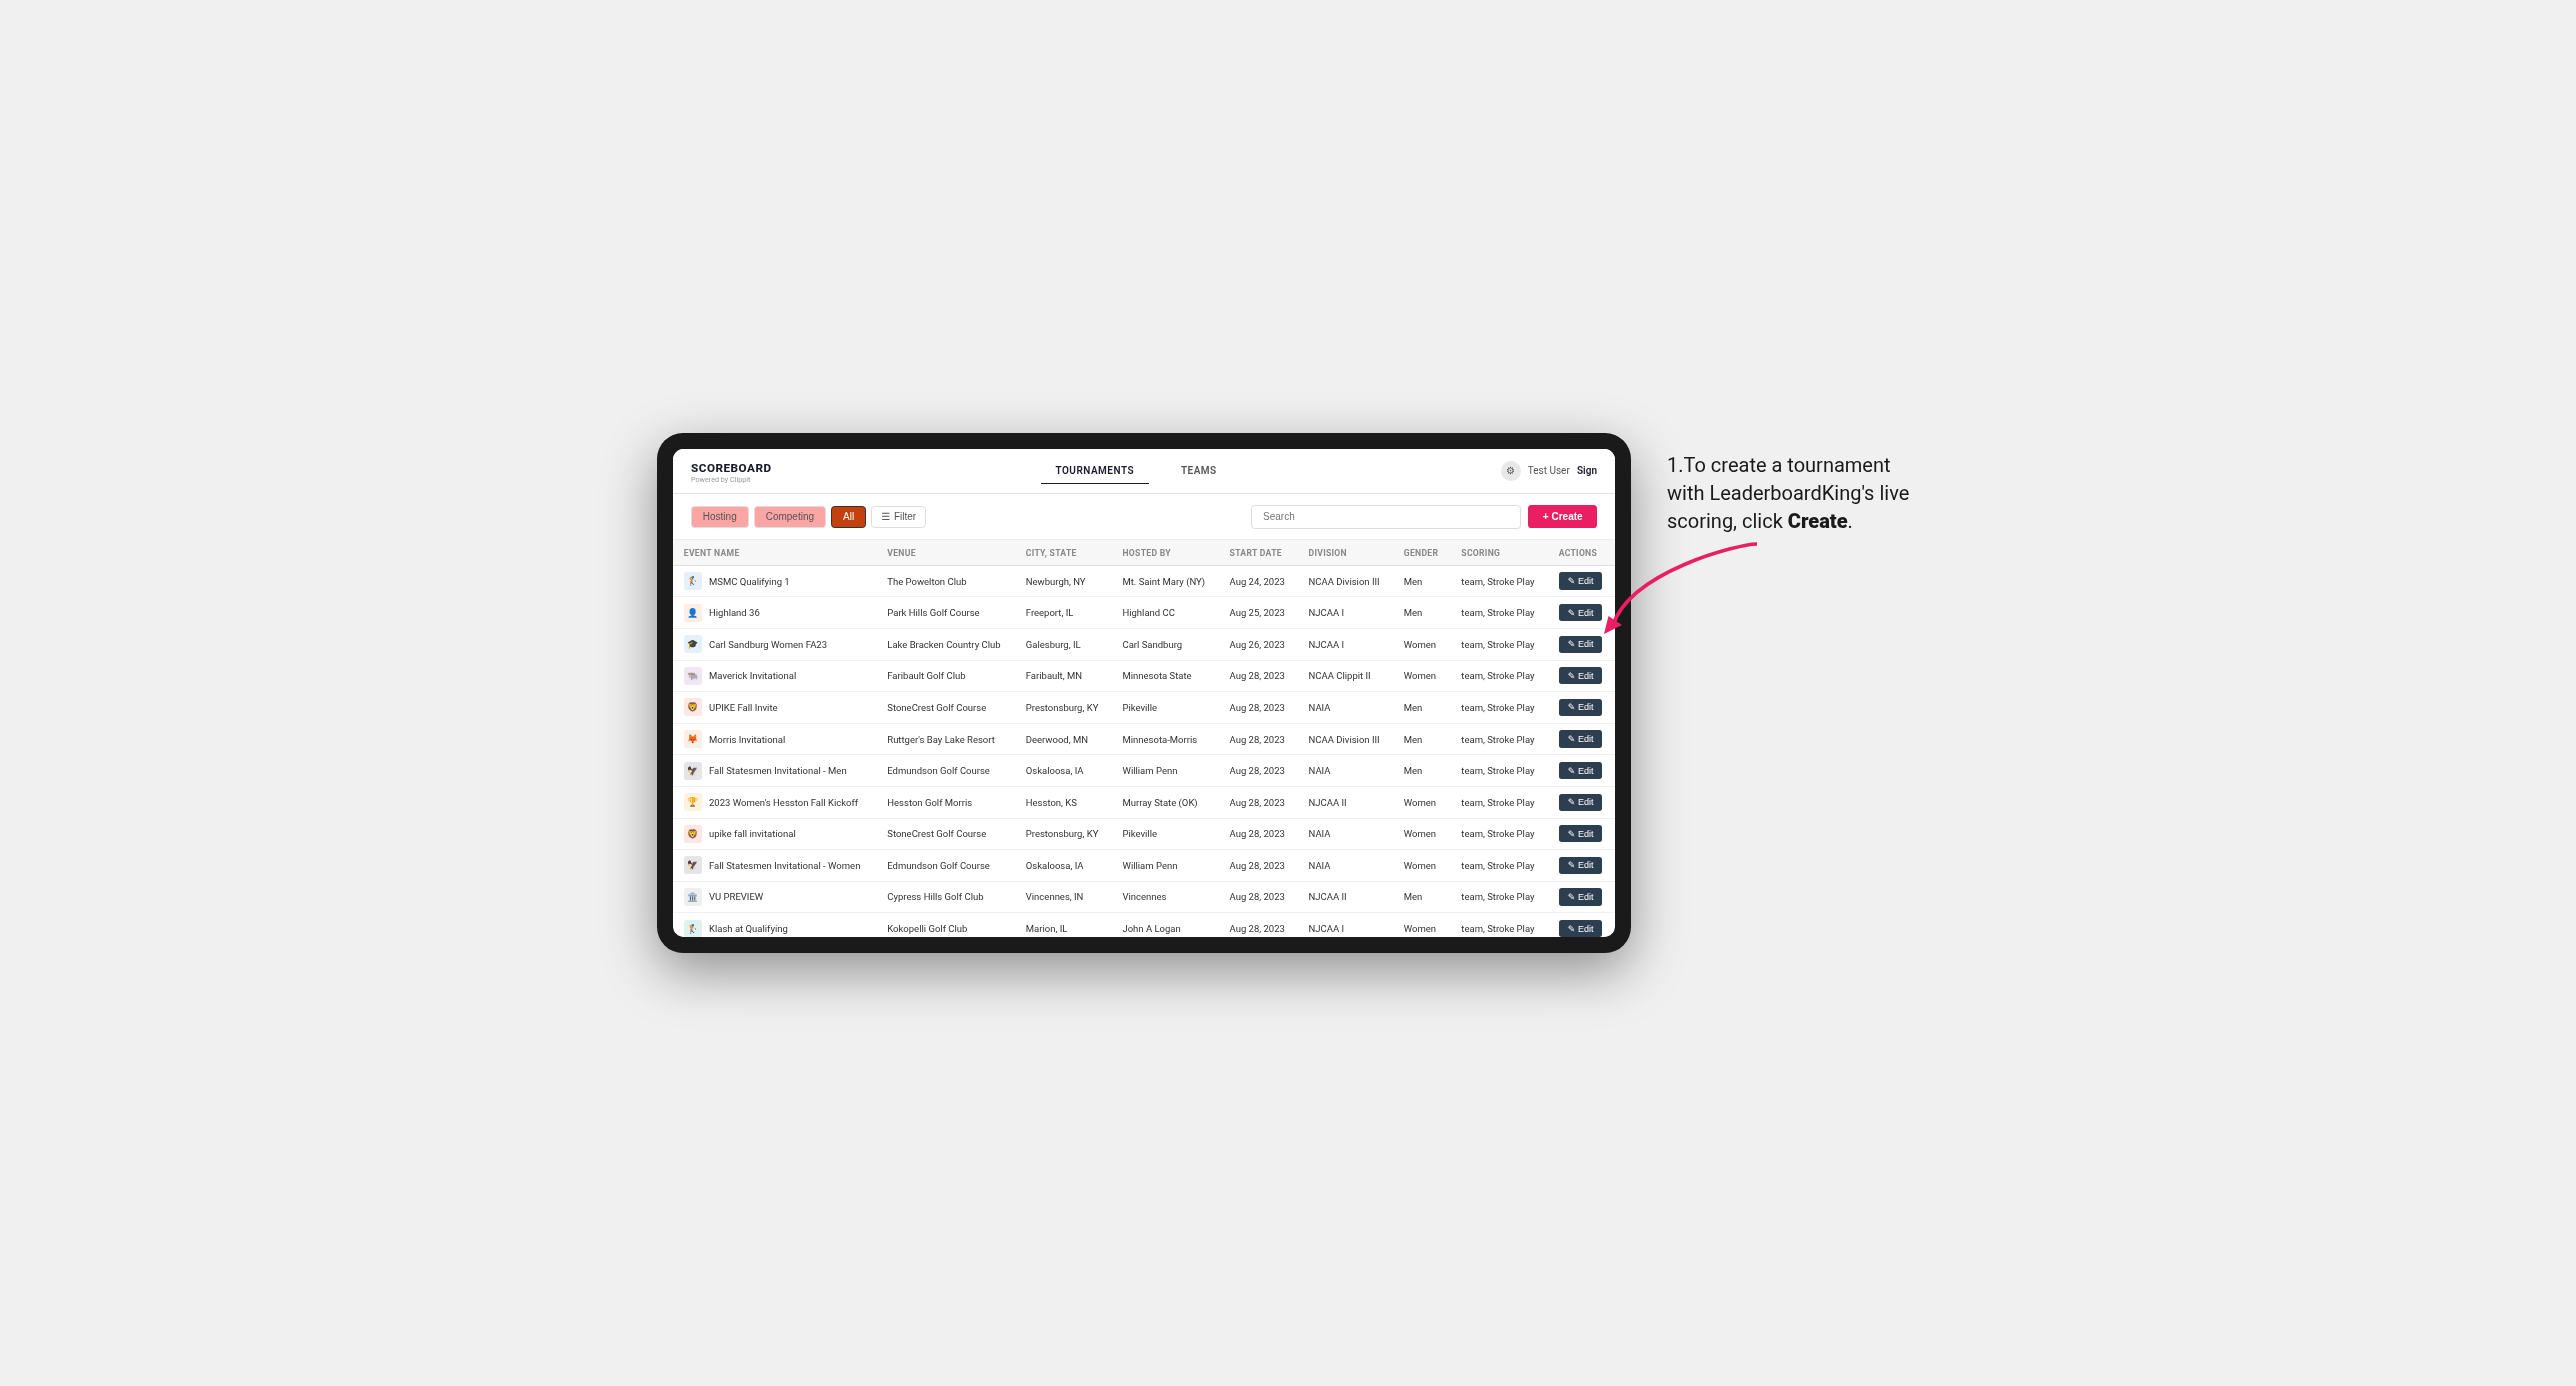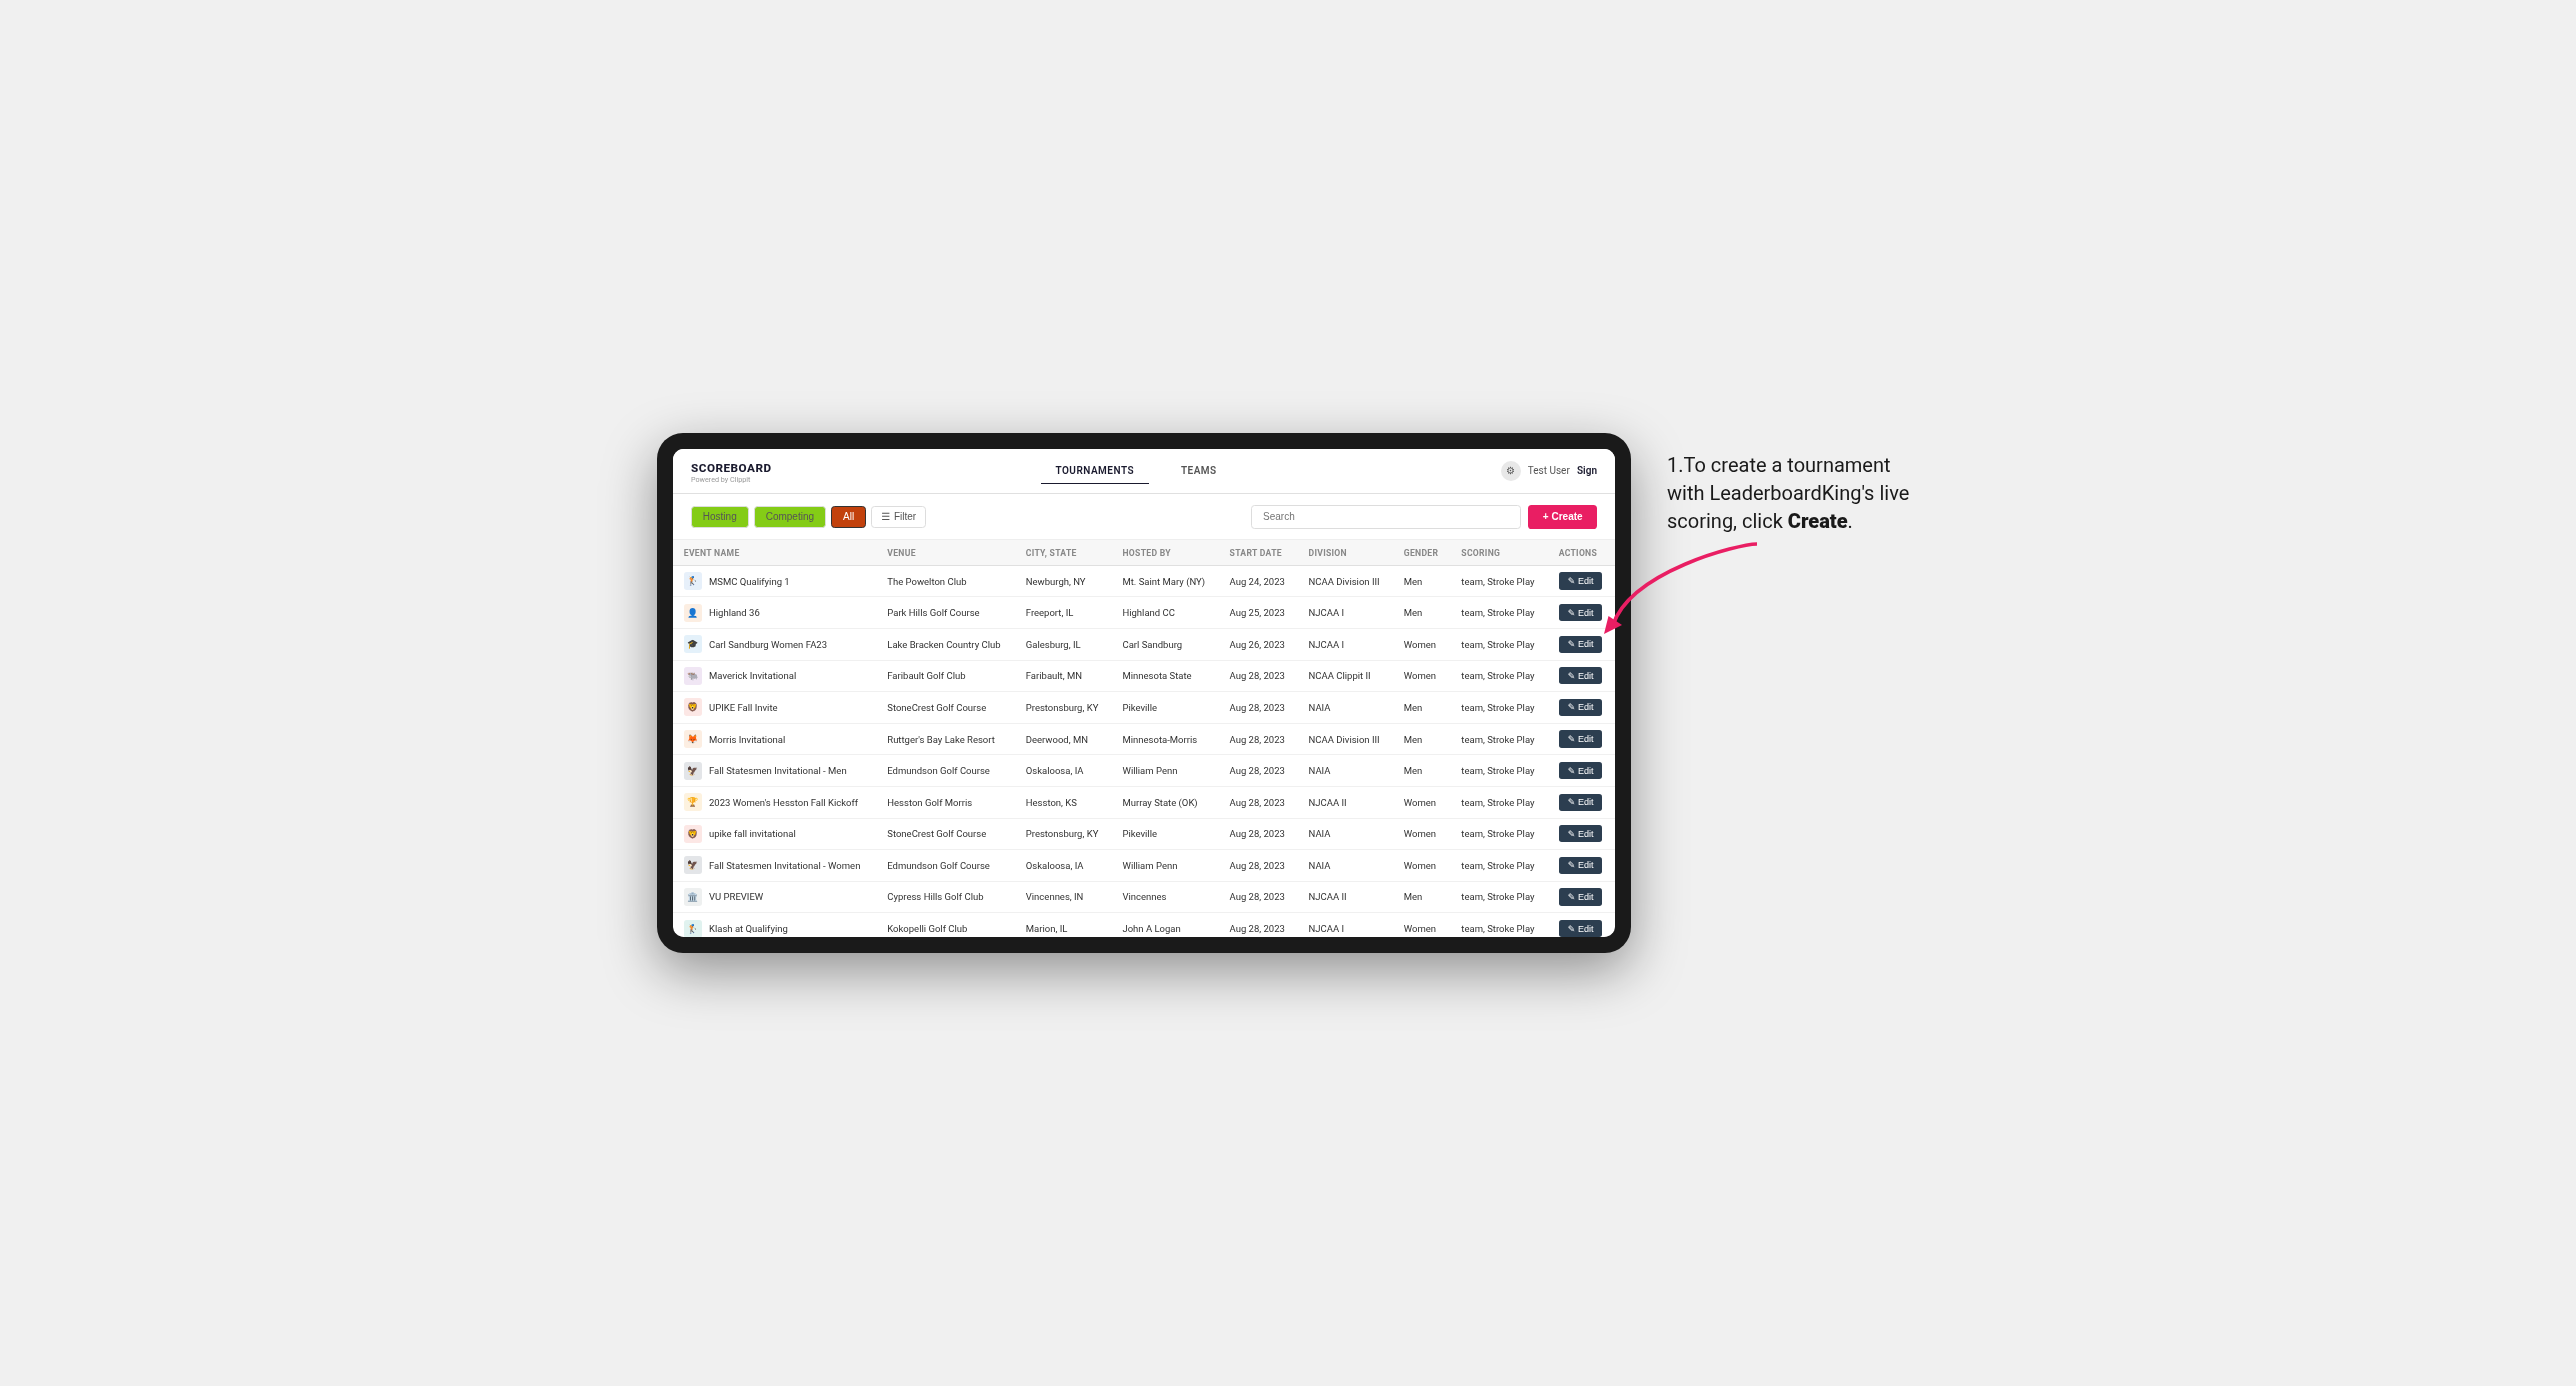--- a/index.html
+++ b/index.html
@@ -133,21 +133,21 @@
       display: flex;
       align-items: center;
       gap: 5.4px;
     }
 
     .filter-btn {
       padding: 4.5px 10.8px;
       font-size: 10px;
       border: 0.9px solid #ddd;
       border-radius: 3.6px;
-      background: #84cc16;
+      background: #fca5a5;
       color: #555;
       cursor: pointer;
     }
 
     .filter-btn.active {
       background: #c2410c;
       color: #fff;
       border-color: #333;
       text-align: center;
     }
@@ -302,21 +302,21 @@
       <div class="filter-bar">
         <div class="filter-left">
           <button class="filter-btn">Hosting</button>
           <button class="filter-btn">Competing</button>
           <button class="filter-btn active">All</button>
           <button class="filter-icon-btn">
             <span>☰</span>
             <span>Filter</span>
           </button>
         </div>
-        <div style="display:flex; gap:7.2px;">
+        <div style="display:flex; align-items:center; gap:7.2px;">
           <input class="search-input" type="text" placeholder="Search" style="">
           <button class="create-btn">+ Create</button>
         </div>
       </div>
 
       <div style="overflow:auto; max-height: 397px;">
         <table class="data-table">
           <thead>
             <tr>
               <th>EVENT NAME</th>

